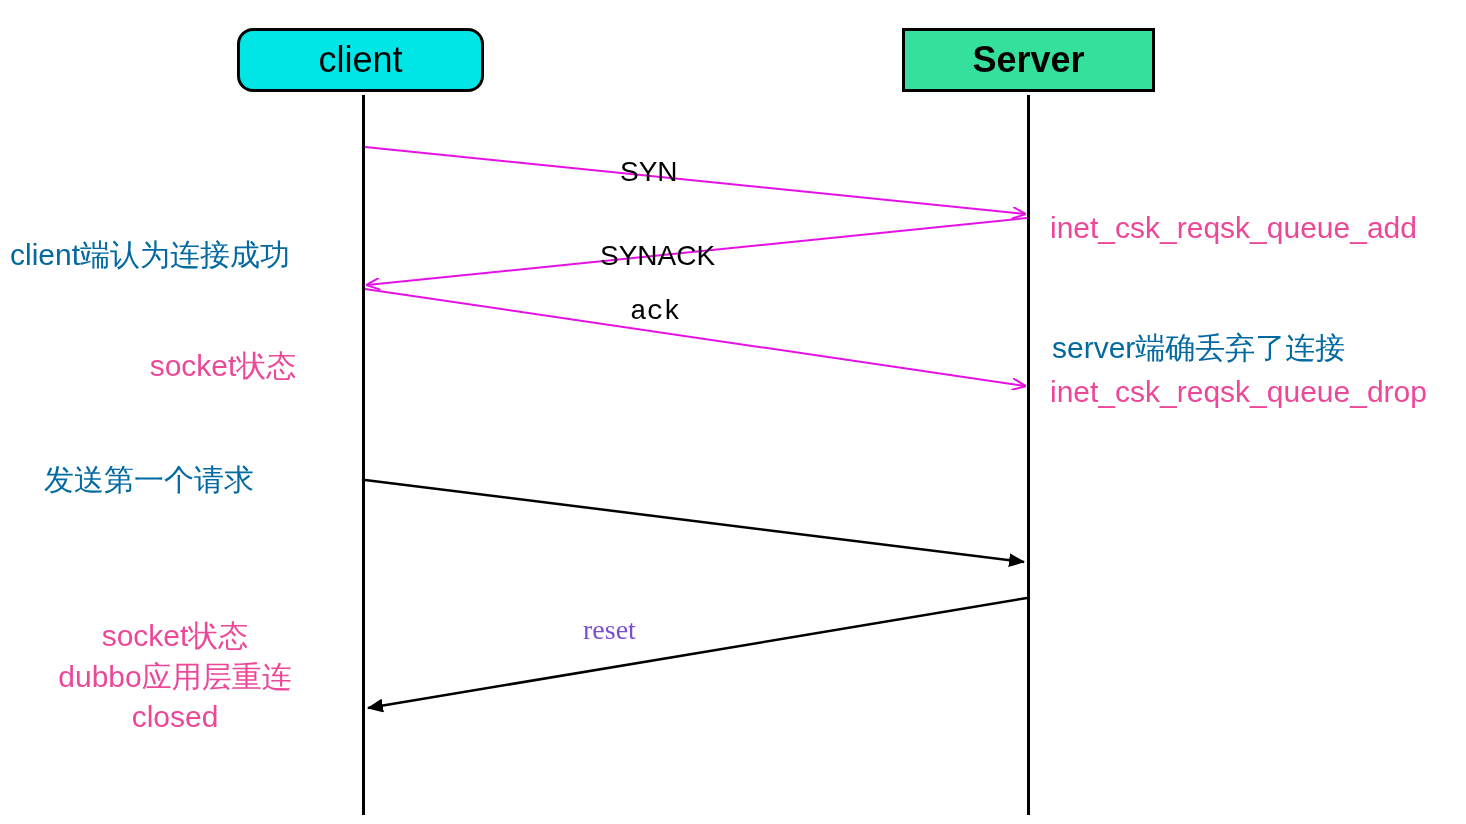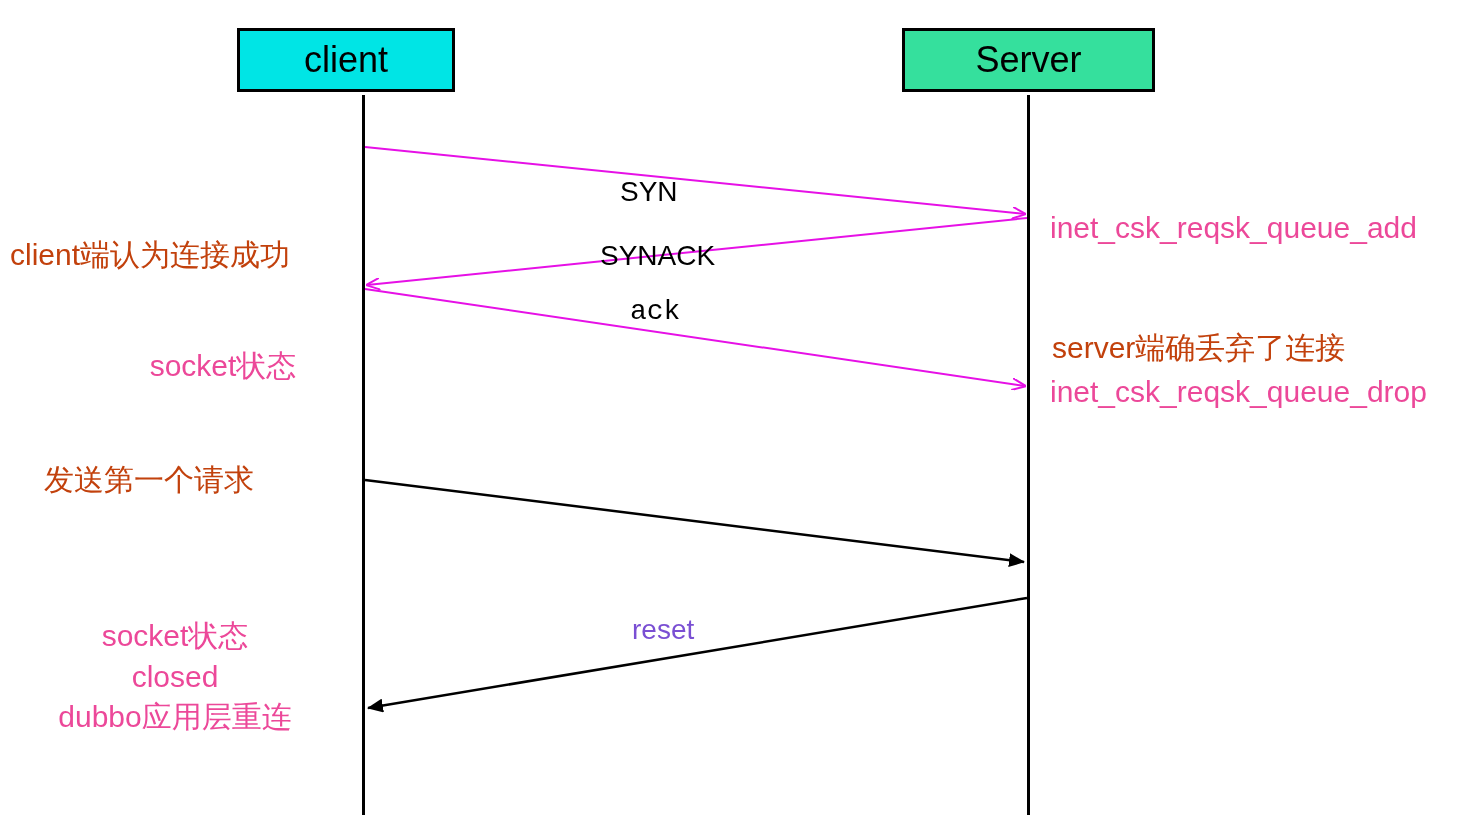--- a/index.html
+++ b/index.html
@@ -13,28 +13,30 @@
     .lifeline-box {
       position: absolute;
       border: 3px solid #000;
       text-align: center;
       font-size: 36px;
       padding: 8px 0;
     }
     .client-box {
       left: 237px;
       top: 28px;
-      width: 218px;
+      width: 247px;
       background: #00e5e5;
+      border-radius: 16px;
     }
     .server-box {
       left: 902px;
       top: 28px;
       width: 253px;
       background: #35e09d;
+      font-weight: bold;
     }
     .lifeline {
       position: absolute;
       top: 95px;
       width: 3px;
       height: 720px;
       background: #000;
     }
     .lifeline-client { left: 362px; }
     .lifeline-server { left: 1027px; }
@@ -46,21 +48,21 @@
       width: 1466px;
       height: 824px;
       pointer-events: none;
     }
     
     .label {
       position: absolute;
       font-size: 30px;
       line-height: 1.35;
     }
-    .black { color: #c2410c; }
+    .black { color: #0369a1; }
     .purple { color: #ec4899; }
     
     .msg-label {
       position: absolute;
       font-size: 28px;
       text-align: center;
     }
     .msg-black { color: #000; }
     .msg-purple { color: #7a4fd3; }
   </style>
@@ -91,37 +93,37 @@
 
   <line x1="1027" y1="218" x2="367" y2="285" stroke="#e610e6" stroke-width="2" marker-end="url(#arrow-magenta)"></line>
 
   <line x1="365" y1="289" x2="1025" y2="386" stroke="#e610e6" stroke-width="2" marker-end="url(#arrow-magenta)"></line>
 
   <line x1="365" y1="480" x2="1024" y2="562" stroke="#000" stroke-width="2.5" marker-end="url(#arrow-black)"></line>
 
   <line x1="1027" y1="598" x2="368" y2="708" stroke="#000" stroke-width="2.5" marker-end="url(#arrow-black)"></line>
 </svg>
 
-<div class="msg-label msg-black" style="left:620px; top:176px;">SYN</div>
+<div class="msg-label msg-black" style="left:620px; top:156px;">SYN</div>
 <div class="msg-label msg-black" style="left:600px; top:240px;">SYNACK</div>
 <div class="msg-label msg-black" style="left:630px; top:296px;font-family:Liberation Mono, monospace;">ack</div>
-<div class="msg-label msg-purple" style="left:632px; top:614px;">reset</div>
+<div class="msg-label msg-purple" style="left:583px; top:614px;font-family:Liberation Serif, serif;">reset</div>
 
 <div class="label black" style="left:10px; top:235px;">client端认为连接成功</div>
 
 <div class="label purple" style="left:108px; top:346px; text-align:center; width:230px;">
   <div>socket状态</div>
 </div>
 
 <div class="label black" style="left:44px; top:460px;">发送第一个请求</div>
 
 <div class="label purple" style="left:15px; top:616px; text-align:center; width:320px;">
   <div>socket状态</div>
+  <div>dubbo应用层重连</div>
   <div>closed</div>
-  <div>dubbo应用层重连</div>
 </div>
 
 <div class="label purple" style="left:1050px; top:208px;">inet_csk_reqsk_queue_add</div>
 
 <div class="label black" style="left:1052px; top:328px;">server端确丢弃了连接</div>
 
 <div class="label purple" style="left:1050px; top:372px;">inet_csk_reqsk_queue_drop</div>
 
 <div class="label black" style="left:1052px; top:536px;">
 </div>

